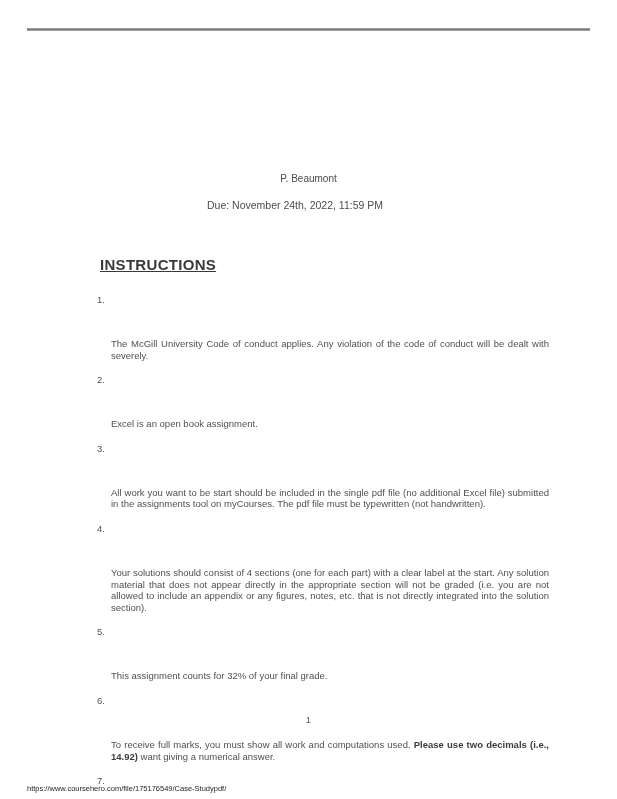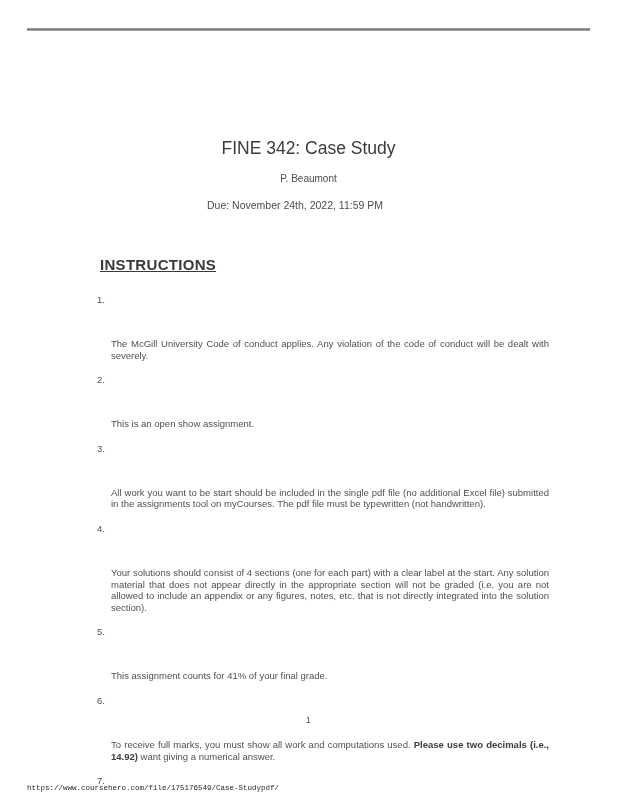--- a/index.html
+++ b/index.html
@@ -79,60 +79,59 @@
   }
   .footer-note {
     position: absolute; left: 27px; top: 753px;
     font-family: "Liberation Serif", serif;
     font-size: 7.5px;
     color: #1f1f1f;
     white-space: nowrap;
   }
   .footer-url {
     position: absolute; left: 27px; top: 784px;
-    font-family: Liberation Mono, monospace;
+    font-family: Liberation Sans, sans-serif;
     font-size: 7.5px;
     color: #1f1f1f;
     white-space: nowrap;
     text-decoration: none;
   }
 </style>
 </head>
 <body>
 
 <div class="page">
 
   <div class="top-rule"></div>
 
-  <div class="doc-title">FINE 342: Case Study</div>
   <div class="doc-author">P. Beaumont</div>
   <div class="doc-due">Due: November 24th, 2022, 11:59 PM</div>
 
   <div class="instructions-heading">INSTRUCTIONS</div>
 
   <div class="instructions-list">
     <div class="instr-item">
       <span class="num">1.</span>
       <div class="txt"><span>The McGill University Code of conduct applies. Any violation of the code of conduct will be dealt with severely.</span><span class="b"></span><span></span></div>
     </div>
     <div class="instr-item">
       <span class="num">2.</span>
-      <div class="txt"><span>This is an open show assignment.</span><span class="b"></span><span></span></div>
+      <div class="txt"><span>Excel is an open book assignment.</span><span class="b"></span><span></span></div>
     </div>
     <div class="instr-item">
       <span class="num">3.</span>
       <div class="txt"><span>All work you want to be start should be included in the single pdf file (no additional Excel file) submitted in the assignments tool on myCourses. The pdf file must be typewritten (not handwritten).</span><span class="b"></span><span></span></div>
     </div>
     <div class="instr-item">
       <span class="num">4.</span>
       <div class="txt"><span>Your solutions should consist of 4 sections (one for each part) with a clear label at the start. Any solution material that does not appear directly in the appropriate section will not be graded (i.e. you are not allowed to include an appendix or any figures, notes, etc. that is not directly integrated into the solution section).</span><span class="b"></span><span></span></div>
     </div>
     <div class="instr-item">
       <span class="num">5.</span>
-      <div class="txt"><span>This assignment counts for 41% of your final grade.</span><span class="b"></span><span></span></div>
+      <div class="txt"><span>This assignment counts for 32% of your final grade.</span><span class="b"></span><span></span></div>
     </div>
     <div class="instr-item">
       <span class="num">6.</span>
       <div class="txt"><span>To receive full marks, you must show all work and computations used. </span><span class="b">Please use two decimals (i.e., 14.92)</span><span> want giving a numerical answer.</span></div>
     </div>
     <div class="instr-item">
       <span class="num">7.</span>
       <div class="txt"><span>There are 100 points in marks.</span><span class="b"></span><span></span></div>
     </div>
   </div>

